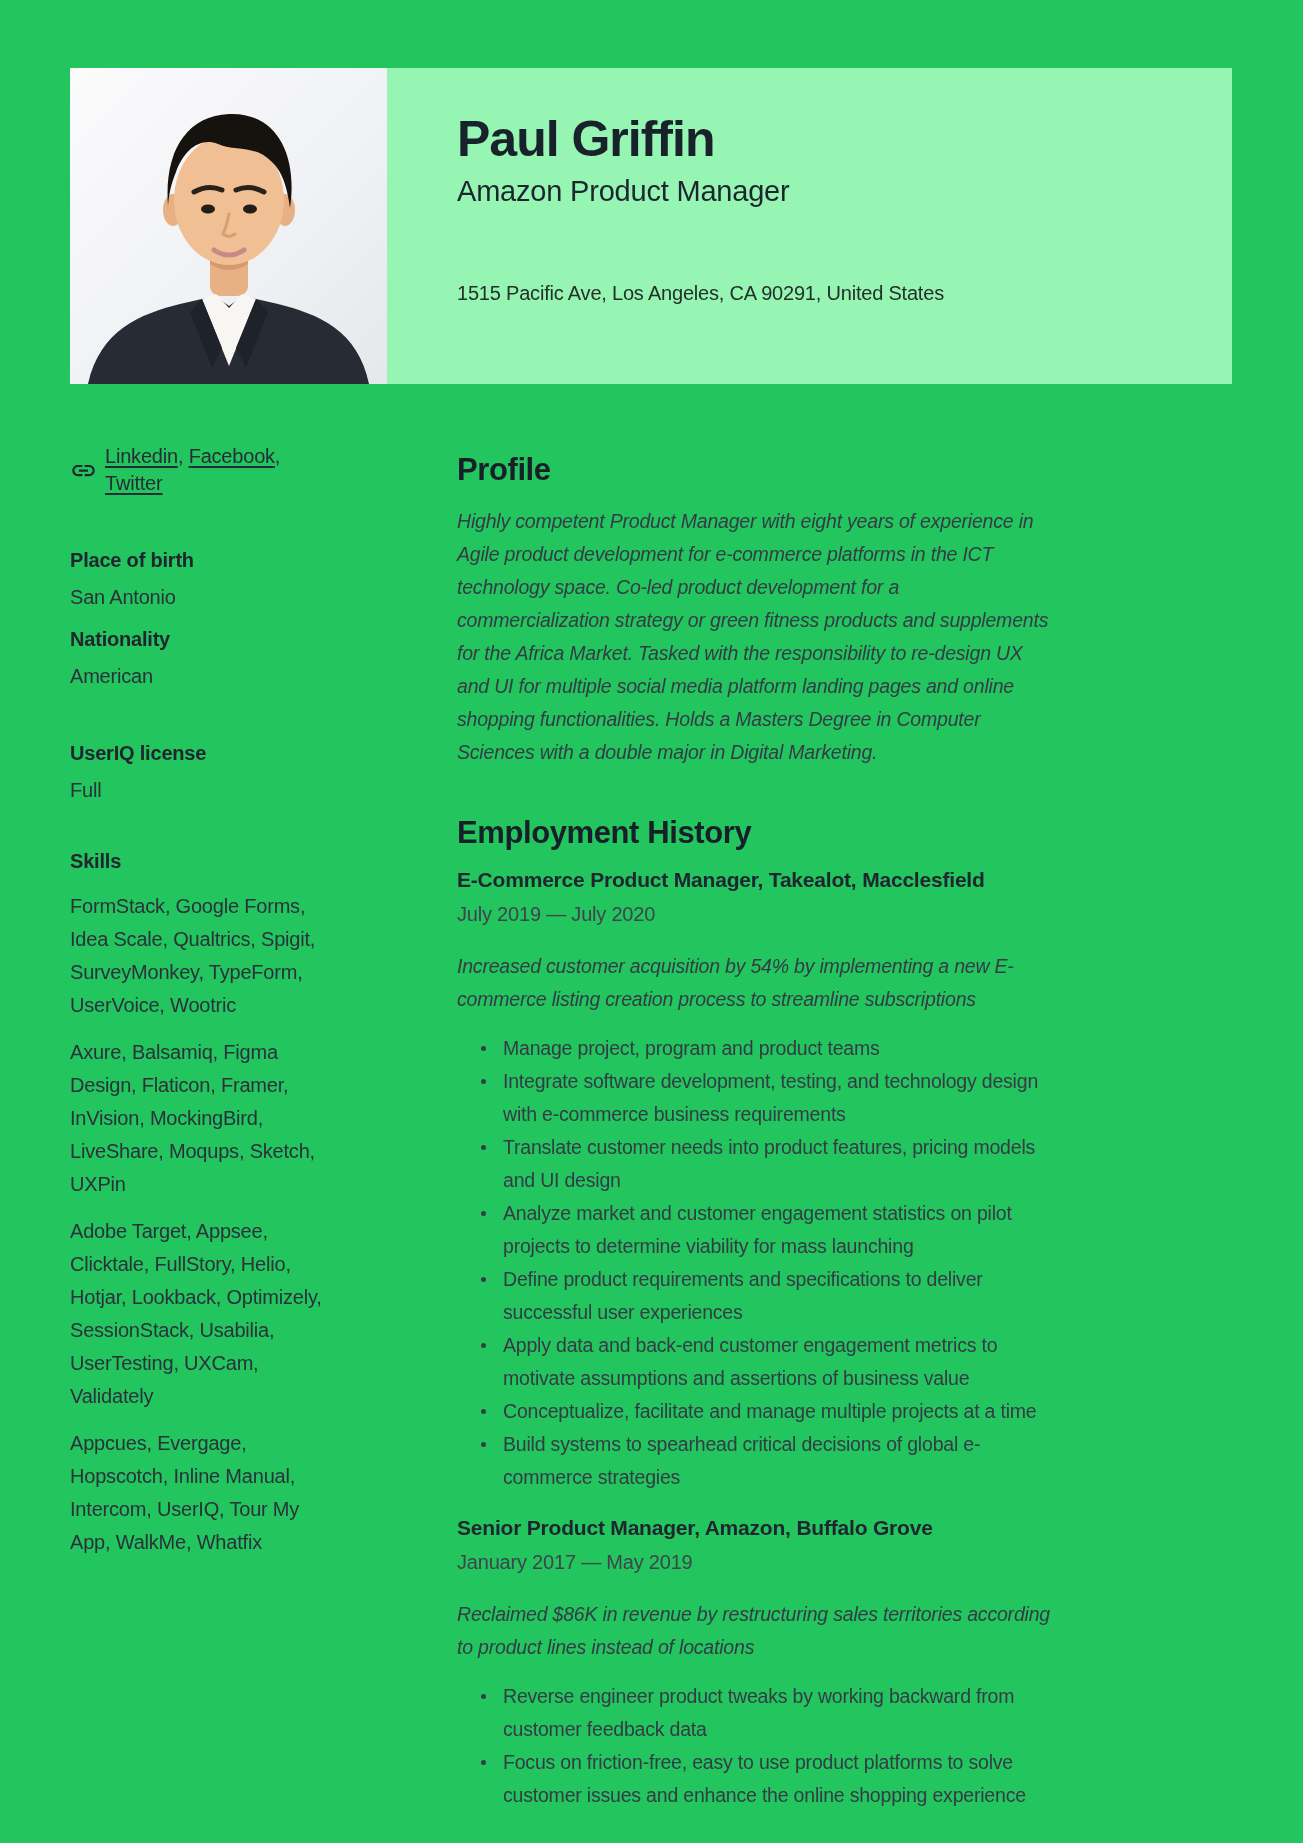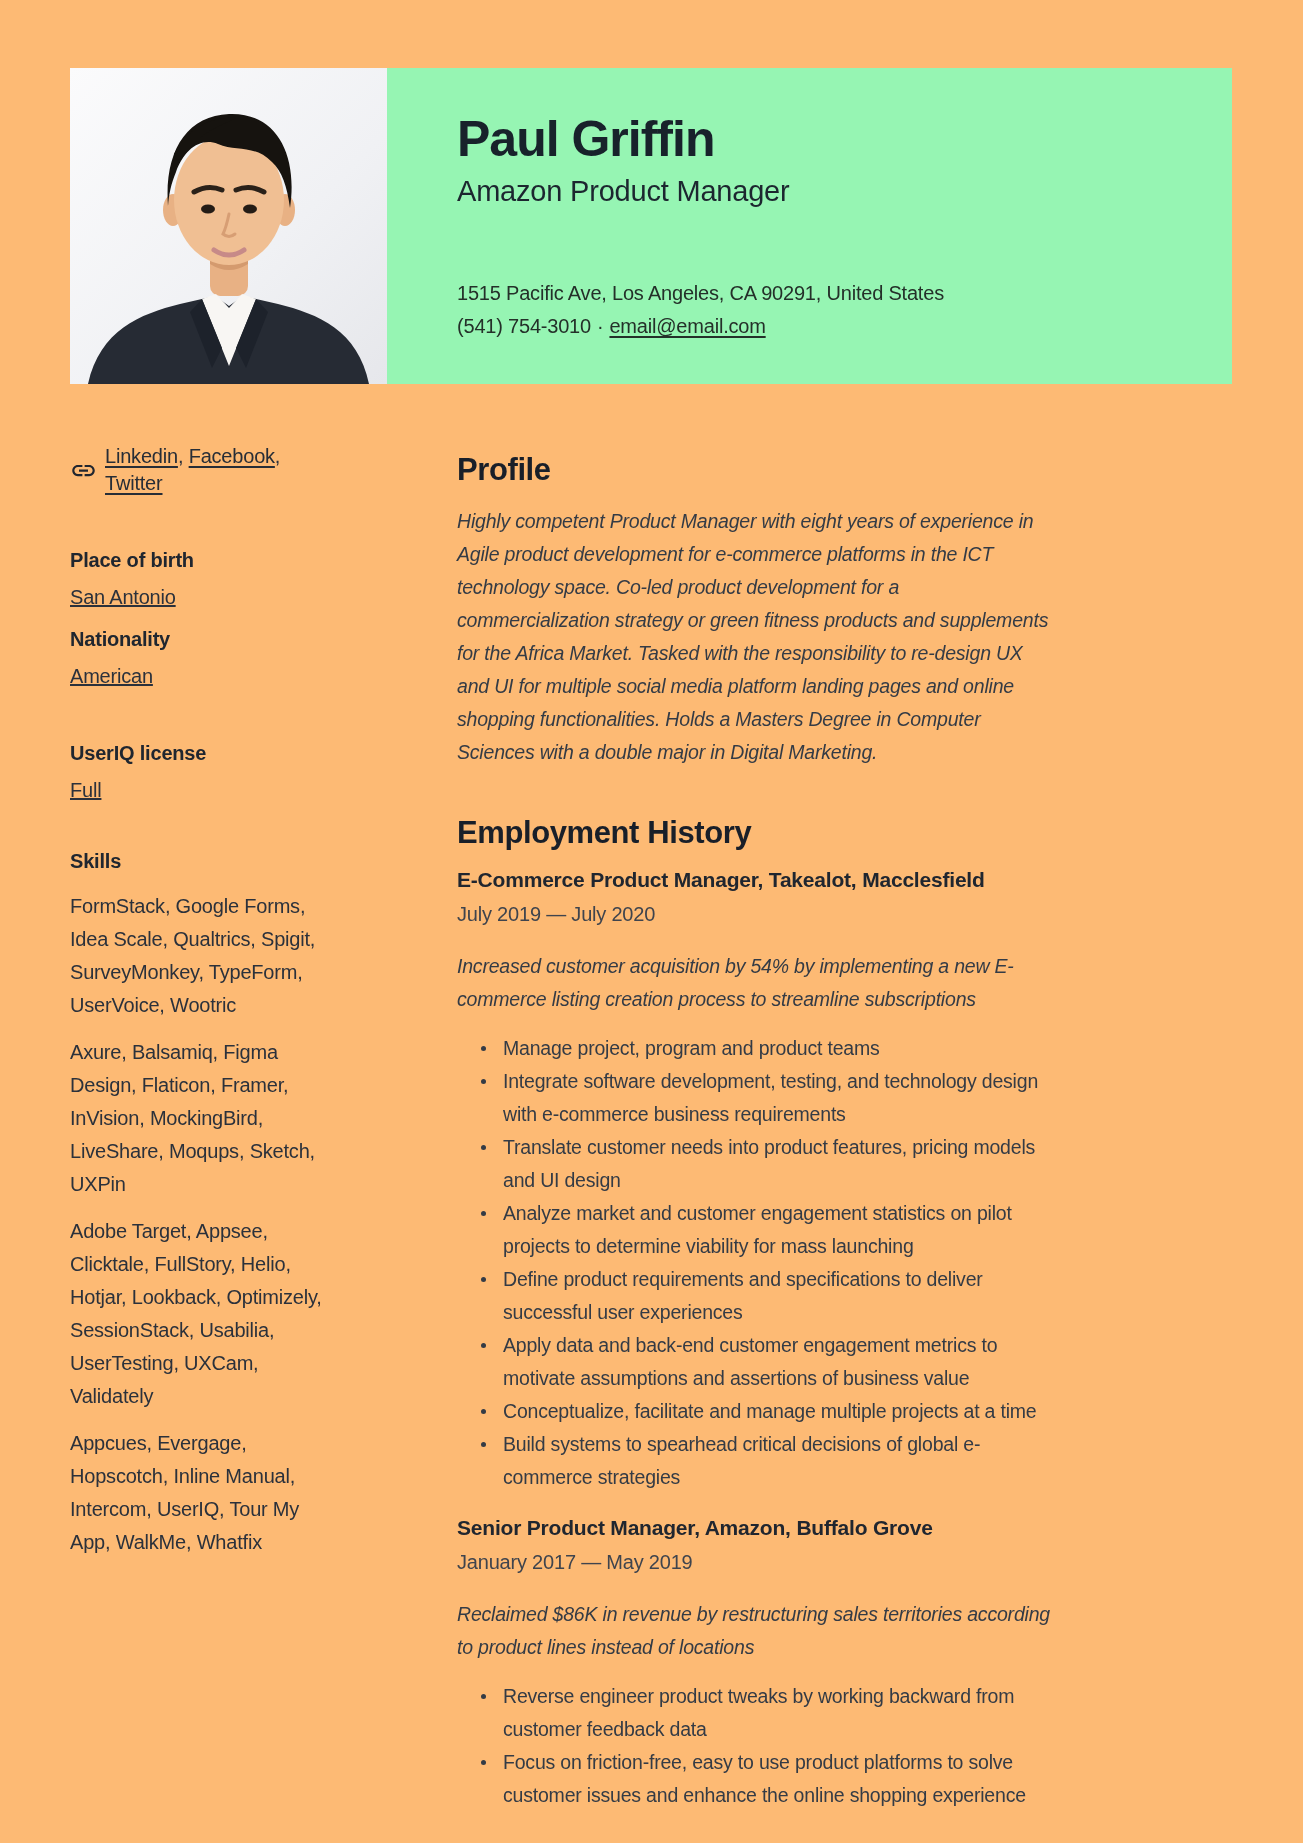--- a/index.html
+++ b/index.html
@@ -1,21 +1,21 @@
 <!DOCTYPE html>
 <html><head>
 <meta charset="utf-8">
 <style>
   * { margin:0; padding:0; box-sizing:border-box; }
   html,body { background:#ffffff; }
   body { font-family:"Liberation Sans","DejaVu Sans",sans-serif; }
 
   .page {
     position:relative; width:1303px; height:1843px;
-    background:#fdba74; overflow:hidden;
+    background:#22c55e; overflow:hidden;
     color:#343b45; letter-spacing:-0.2px;
   }
 
   
   .photo {
     position:absolute; left:70px; top:68px; width:317px; height:316px;
     overflow:hidden;
   }
   .photo svg { display:block; width:100%; height:100%; }
 
@@ -43,21 +43,21 @@
     position:absolute; left:70px; top:443px; width:260px;
     font-size:20px; line-height:26px; color:#2b313b;
   }
   .links-row { display:flex; align-items:center; gap:8px; margin-bottom:50px; }
   .link-icon { width:27px; height:27px; flex:0 0 auto; display:flex; }
   .link-icon svg { width:27px; height:27px; }
   .links { line-height:27px; }
   .links a { color:#272d36; text-decoration:underline; text-underline-offset:3px; cursor:pointer; }
 
   .field-label { font-weight:700; color:#20262f; margin-bottom:11px; }
-  .field-value { margin-bottom:16px;text-decoration:underline; }
+  .field-value { margin-bottom:16px; }
   .field-value.gap-xl { margin-bottom:51px; }
   .field-value.gap-lg { margin-bottom:45px; }
   .skills-label { font-weight:700; color:#20262f; margin-bottom:16px; }
   .skill-group { line-height:33px; margin-bottom:14px; }
 
   
   .main {
     position:absolute; left:457px; top:450px; width:597px;
     font-size:19.5px; line-height:33px; color:#343b45;
   }
@@ -120,23 +120,20 @@
 
       <path d="M144 182 q15 10 30 0" stroke="#c78a88" stroke-width="5" fill="none" stroke-linecap="round"></path>
     </svg>
   </div>
 
   <header class="banner" style="background: rgb(150, 245, 179);">
     <h1>Paul Griffin</h1>
     <div class="role">Amazon Product Manager</div>
     <div class="contact">
       <div>1515 Pacific Ave, Los Angeles, CA 90291, United States</div>
-      <div>
-        <span>(541) 754-3010</span><span class="dot-sep">·</span><a class="email">email@email.com</a>
-      </div>
     </div>
   </header>
 
   <aside class="sidebar">
     <div class="links-row">
       <span class="link-icon">
         <svg viewBox="0 0 24 24" fill="#21262f">
           <path d="M3.9 12c0-1.71 1.39-3.1 3.1-3.1h4V7H7c-2.76 0-5 2.24-5 5s2.24 5 5 5h4v-1.9H7c-1.71 0-3.1-1.39-3.1-3.1zM8 13h8v-2H8v2zm9-6h-4v1.9h4c1.71 0 3.1 1.39 3.1 3.1s-1.39 3.1-3.1 3.1h-4V17h4c2.76 0 5-2.24 5-5s-2.24-5-5-5z"></path>
         </svg>
       </span>

